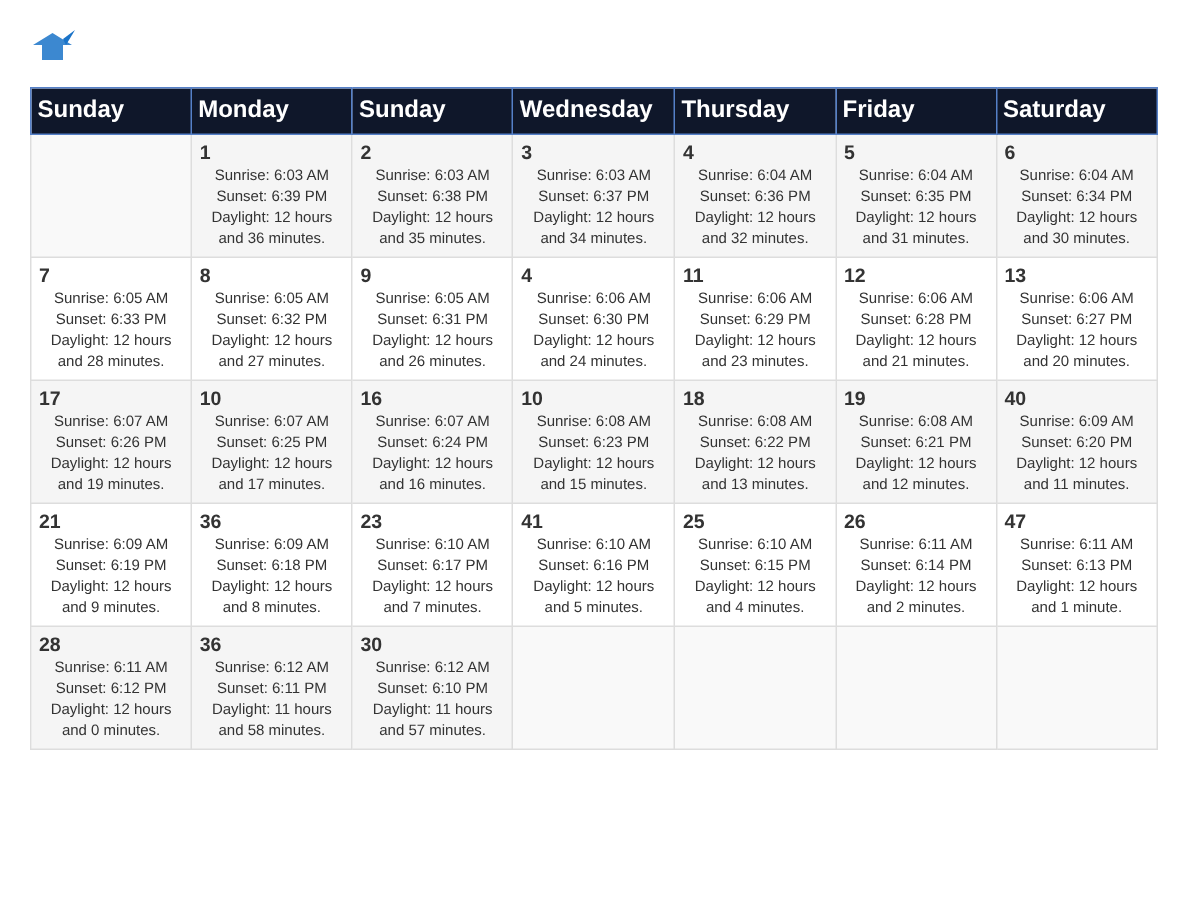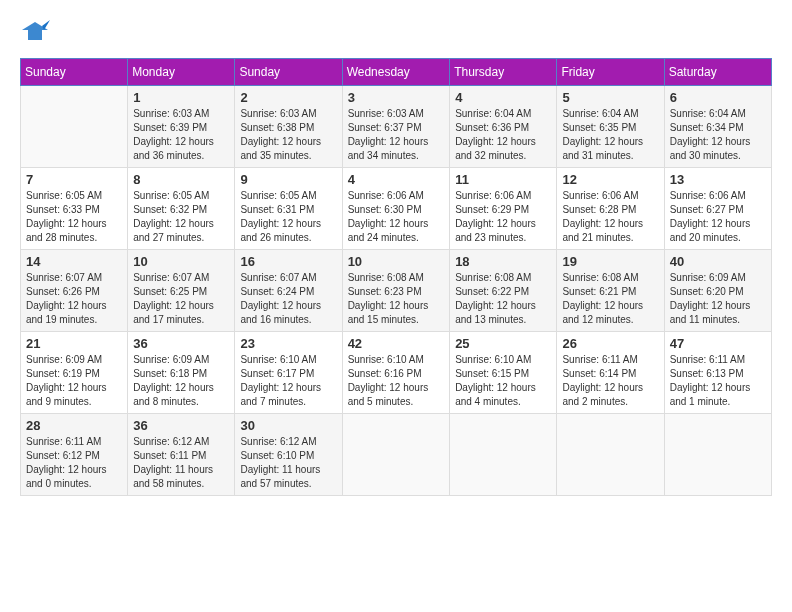--- a/index.html
+++ b/index.html
@@ -37,24 +37,24 @@
     .location {
       font-size: 16px;
       color: #555;
     }
     .calendar {
       width: 100%;
       border-collapse: collapse;
       border: 1px solid #ccc;
     }
     .calendar th {
-      background-color: #a21caf;
+      background-color: #0f172a;
       color: #fff;
-      font-size: 12px;
-      font-weight: normal;
+      font-size: 16px;
+      font-weight: bold;
       padding: 6px 4px;
       text-align: left;
       border: 1px solid #5580c8;
     }
     .calendar td {
       vertical-align: top;
       border: 1px solid #ddd;
       padding: 4px 5px;
       font-size: 10.5px;
       color: #333;
@@ -64,20 +64,21 @@
     .day-number {
       font-size: 13px;
       font-weight: bold;
       display: block;
       margin-bottom: 2px;
     }
     .day-info {
       font-size: 10px;
       color: #333;
       line-height: 1.4;
+      text-align: center;
     }
     .empty-cell {
       background: #f9f9f9;
     }
     .row-shade {
       background: #f5f5f5;
     }
   </style>
 </head>
 <body>
@@ -206,21 +207,21 @@
         <td>
           <span class="day-number">13</span>
           <div class="day-info" style="white-space: pre-line;">Sunrise: 6:06 AM
 Sunset: 6:27 PM
 Daylight: 12 hours
 and 20 minutes.</div>
         </td>
       </tr>
       <tr class="row-shade">
         <td>
-          <span class="day-number">14</span>
+          <span class="day-number">17</span>
           <div class="day-info" style="white-space: pre-line;">Sunrise: 6:07 AM
 Sunset: 6:26 PM
 Daylight: 12 hours
 and 19 minutes.</div>
         </td>
         <td>
           <span class="day-number">10</span>
           <div class="day-info" style="white-space: pre-line;">Sunrise: 6:07 AM
 Sunset: 6:25 PM
 Daylight: 12 hours
@@ -278,21 +279,21 @@
 and 8 minutes.</div>
         </td>
         <td>
           <span class="day-number">23</span>
           <div class="day-info" style="white-space: pre-line;">Sunrise: 6:10 AM
 Sunset: 6:17 PM
 Daylight: 12 hours
 and 7 minutes.</div>
         </td>
         <td>
-          <span class="day-number">42</span>
+          <span class="day-number">41</span>
           <div class="day-info" style="white-space: pre-line;">Sunrise: 6:10 AM
 Sunset: 6:16 PM
 Daylight: 12 hours
 and 5 minutes.</div>
         </td>
         <td>
           <span class="day-number">25</span>
           <div class="day-info" style="white-space: pre-line;">Sunrise: 6:10 AM
 Sunset: 6:15 PM
 Daylight: 12 hours

